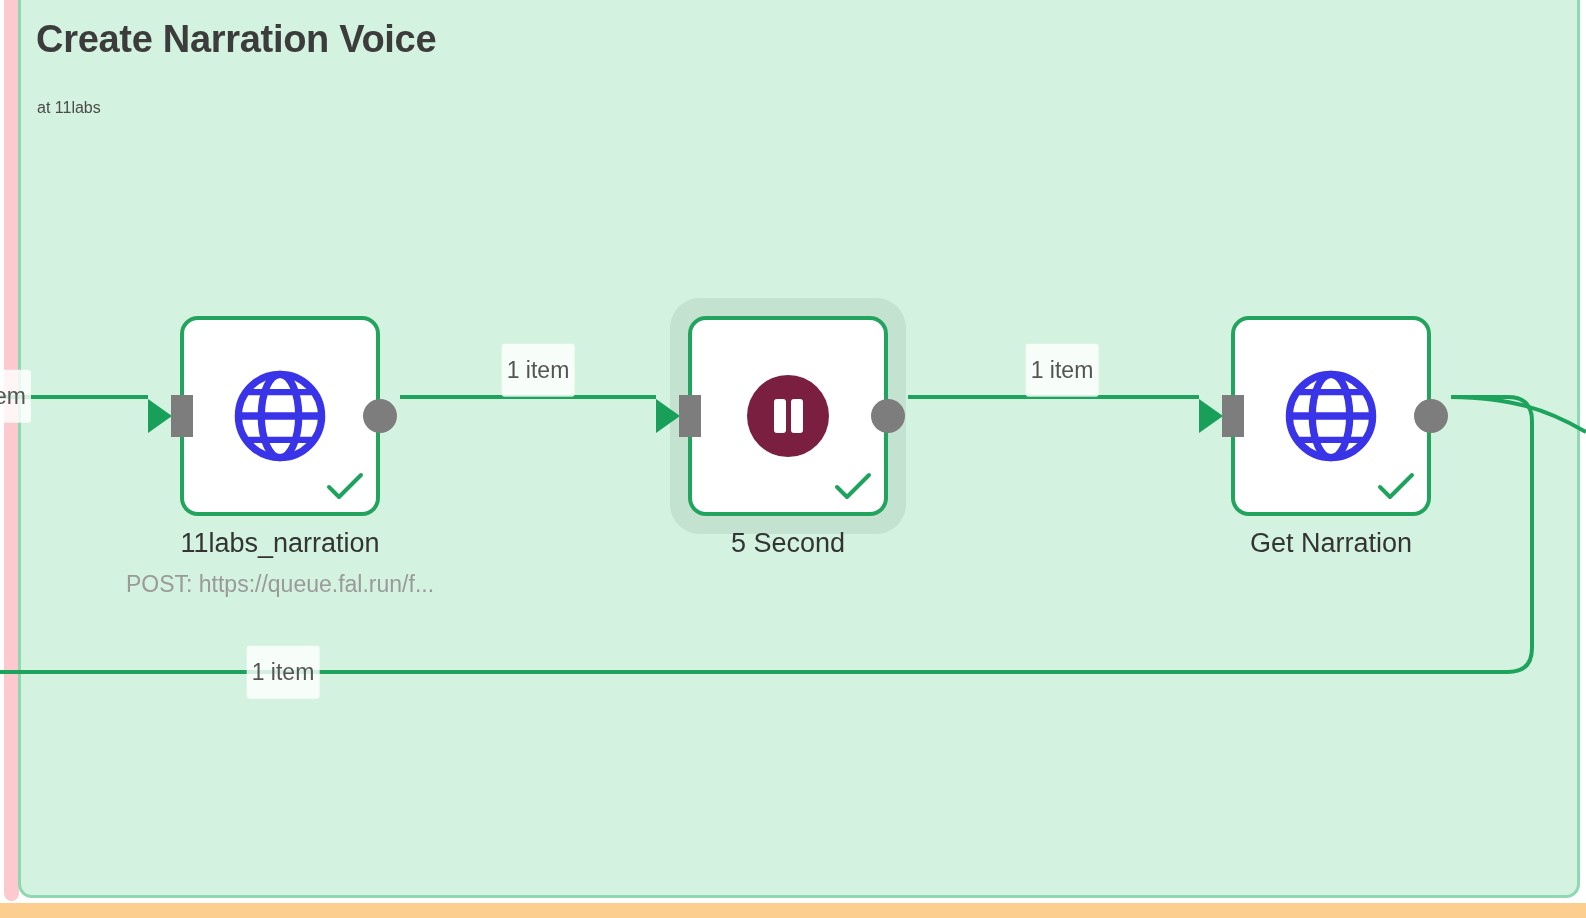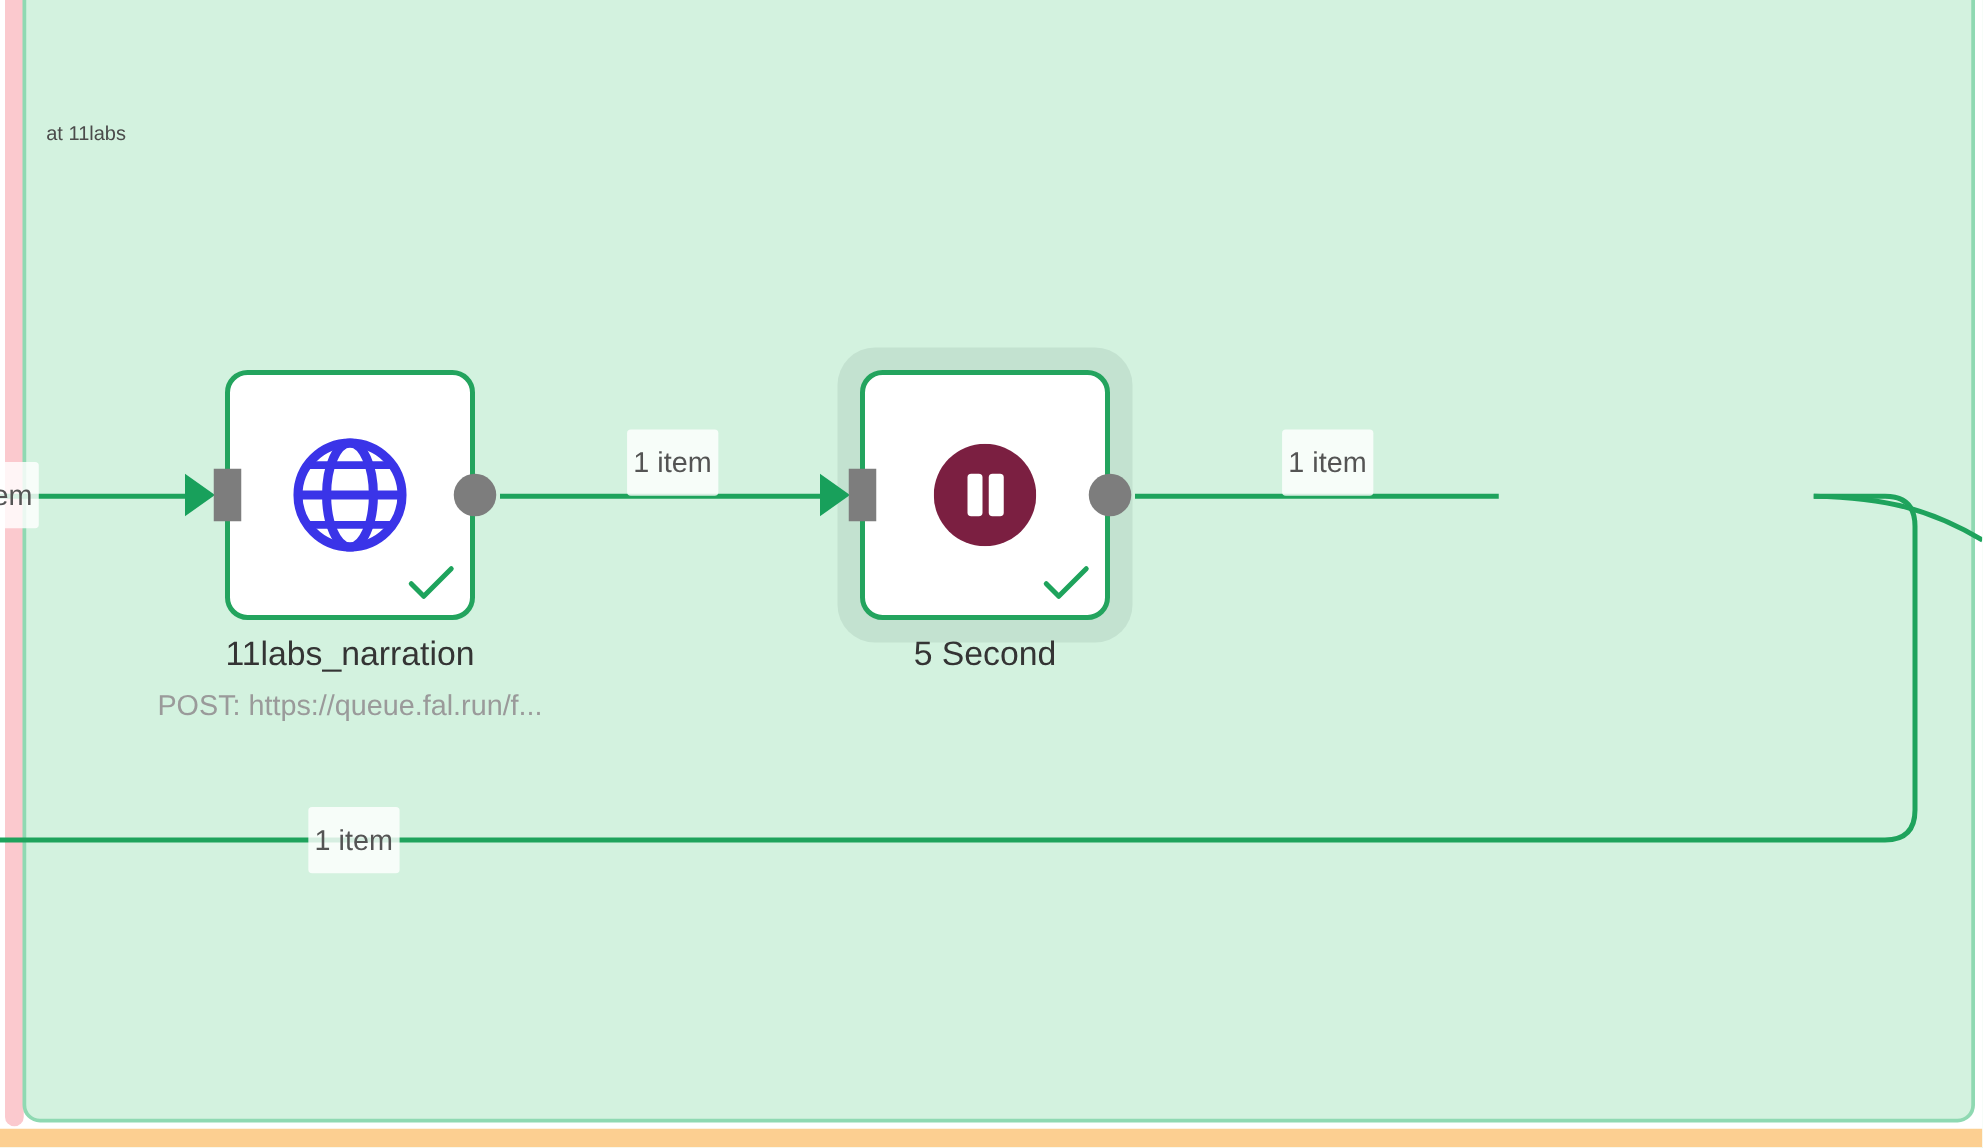--- a/index.html
+++ b/index.html
@@ -78,21 +78,21 @@
     font-size: 23px;
     padding: 12px 5px;
     border-radius: 3px;
     white-space: nowrap;
     line-height: 1.25;
   }
 
   
   .node {
     position: absolute;
-    width: 200px; height: 200px;
+    width: 200px; height: 200px; margin-top: 20px;
   }
   .node .glow {
     position: absolute;
     left: -18px; top: -18px;
     width: 236px; height: 236px;
     background: #c3e2d0;
     border-radius: 30px;
   }
   .node .box {
     position: absolute;
@@ -170,20 +170,21 @@
     <path d="M 1451 397 L 1508 397 Q 1532 397 1532 421 L 1532 648 Q 1532 672 1508 672 L 0 672" fill="none" stroke="#1ea35c" stroke-width="4"></path>
 
     <path d="M 1451 397 C 1510 398 1545 408 1586 432" fill="none" stroke="#1ea35c" stroke-width="4"></path>
   </svg>
 
   <div class="edge-label" style="left:10px; top:396px;">em</div>
   <div class="edge-label" style="left:538px; top:370px;">1 item</div>
   <div class="edge-label" style="left:1062px; top:370px;">1 item</div>
   <div class="edge-label" style="left:283px; top:672px;">1 item</div>
 
+  <div class="group-title">Create Narration Voice</div>
   <div class="group-subtitle">at 11labs</div>
 
   <div class="node" style="left:180px; top:296px;">
     <div class="box"></div>
     <div class="in-arrow"></div>
     <div class="in-handle"></div>
     <div class="out-handle"></div>
     <svg class="icon" width="104" height="104" viewBox="0 0 100 100">
       <circle cx="50" cy="50" r="40" fill="none" stroke="#3a34e8" stroke-width="7"></circle>
       <ellipse cx="50" cy="50" rx="18" ry="40" fill="none" stroke="#3a34e8" stroke-width="7"></ellipse>
@@ -209,16 +210,34 @@
       <rect x="27" y="24" width="12" height="34" rx="3" fill="#ffffff"></rect>
       <rect x="44" y="24" width="12" height="34" rx="3" fill="#ffffff"></rect>
     </svg>
     <svg class="check" width="38" height="30" viewBox="0 0 38 30">
       <path d="M3 15 L13 25 L35 3" fill="none" stroke="#1ea35c" stroke-width="4" stroke-linecap="round" stroke-linejoin="round"></path>
     </svg>
     <div class="label">5 Second</div>
 
   </div>
 
+  <div class="node" style="left:1231px; top:296px;">
+    <div class="box"></div>
+    <div class="in-arrow"></div>
+    <div class="in-handle"></div>
+    <div class="out-handle"></div>
+    <svg class="icon" width="104" height="104" viewBox="0 0 100 100">
+      <circle cx="50" cy="50" r="40" fill="none" stroke="#3a34e8" stroke-width="7"></circle>
+      <ellipse cx="50" cy="50" rx="18" ry="40" fill="none" stroke="#3a34e8" stroke-width="7"></ellipse>
+      <line x1="10" y1="50" x2="90" y2="50" stroke="#3a34e8" stroke-width="7"></line>
+      <line x1="19" y1="27" x2="81" y2="27" stroke="#3a34e8" stroke-width="6"></line>
+      <line x1="19" y1="73" x2="81" y2="73" stroke="#3a34e8" stroke-width="6"></line>
+    </svg>
+    <svg class="check" width="38" height="30" viewBox="0 0 38 30">
+      <path d="M3 15 L13 25 L35 3" fill="none" stroke="#1ea35c" stroke-width="4" stroke-linecap="round" stroke-linejoin="round"></path>
+    </svg>
+    <div class="label">Get Narration</div>
+
+  </div>
 
   <div class="orange-strip"></div>
 
 </div>
 
 </body></html>

